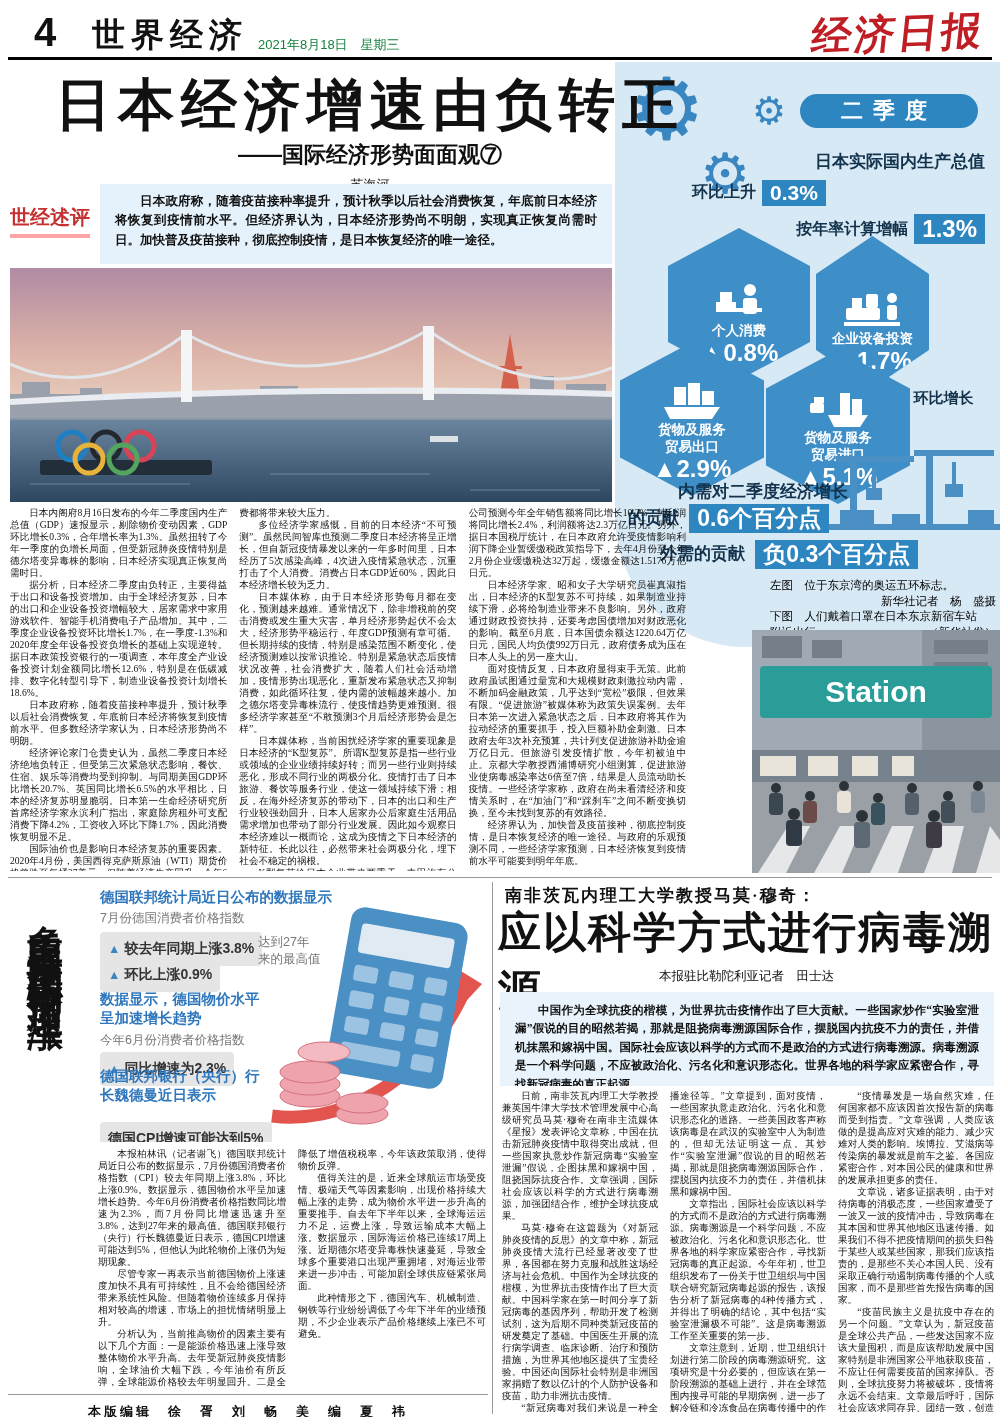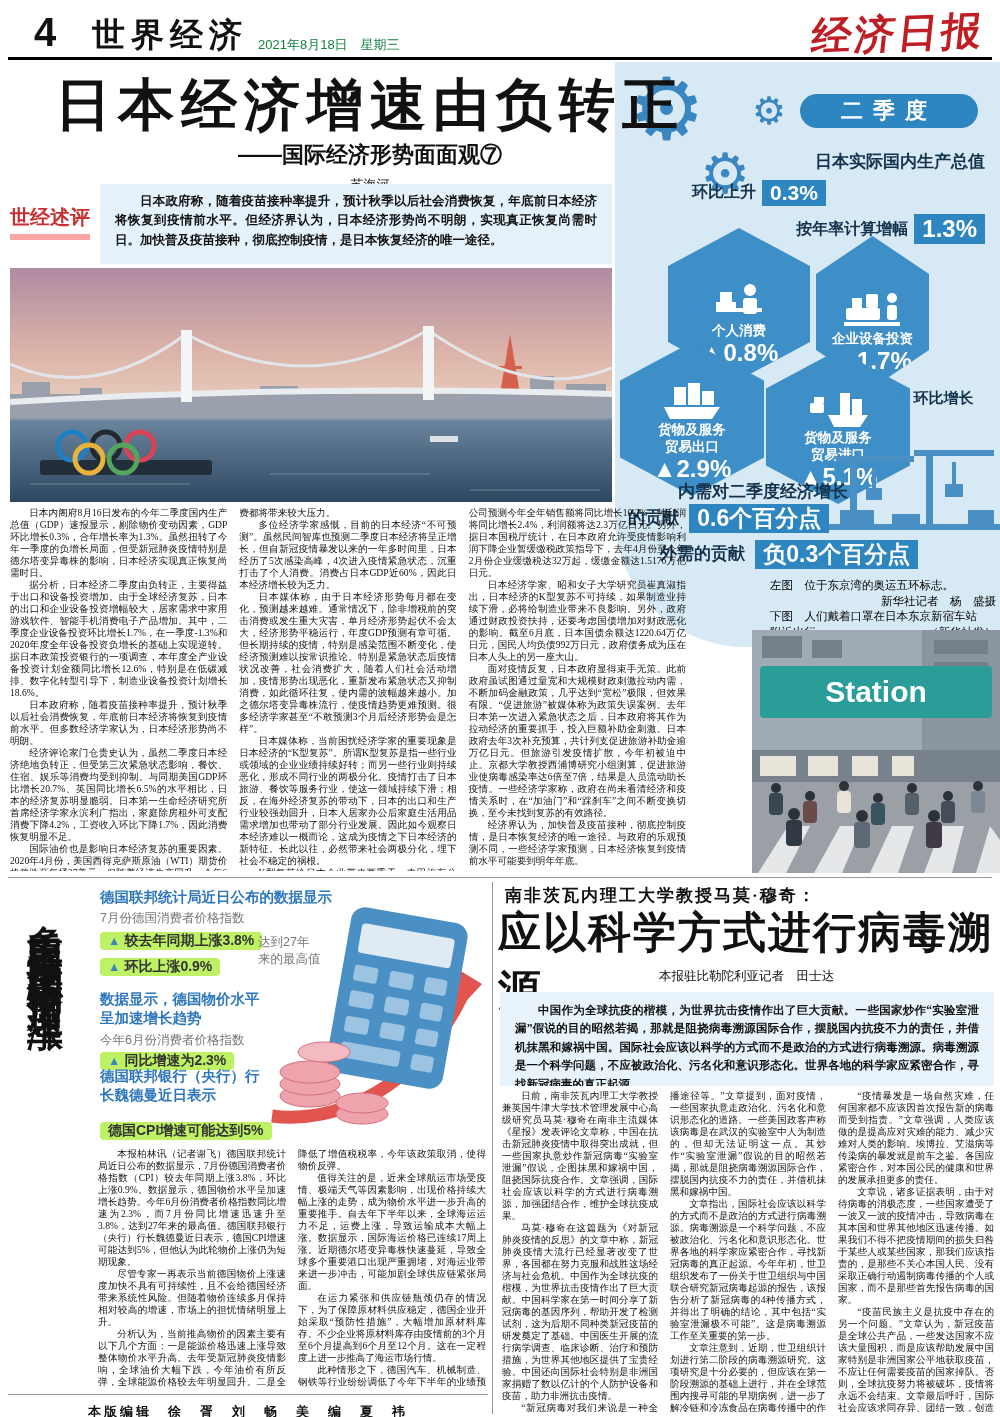--- a/index.html
+++ b/index.html
@@ -14,21 +14,21 @@
   .hdate{left:258px;top:36px;font-size:13px;color:#15803d;font-family:"Liberation Sans",sans-serif}
   .masthead{right:16px;top:6px;font-size:40px;font-weight:900;color:#bf1e24;
             font-family:"Liberation Serif",serif;transform:skewX(-8deg) rotate(-2deg);letter-spacing:3px}
   
   .h1{left:40px;top:68px;width:660px;text-align:center;font-size:56px;font-weight:900;
       letter-spacing:7px;font-family:"Liberation Sans",sans-serif}
   .h1sub{left:40px;top:140px;width:660px;text-align:center;font-size:22px;font-weight:700;
          font-family:"Liberation Sans",sans-serif}
   .h1auth{left:40px;top:176px;width:660px;text-align:center;font-size:13px}
   .collabel{left:10px;top:204px;font-size:20px;font-weight:900;color:#c53030;
-            border-bottom:6px solid #fca5a5;padding-bottom:3px;font-family:"Liberation Sans",sans-serif}
+            border-bottom:4px solid #fca5a5;padding-bottom:3px;font-family:"Liberation Sans",sans-serif}
   .introbox{left:100px;top:184px;width:482px;height:64px;background:#e6f2fb;
             padding:8px 15px;font-size:12.5px;line-height:1.55;font-weight:700;
             text-align:justify;text-indent:2em;overflow:hidden}
   
   .photo1{left:10px;top:268px;width:602px;height:234px;overflow:hidden}
   .photo2{left:752px;top:630px;width:248px;height:243px;overflow:hidden}
   
   .cols{display:flex;gap:12px;overflow:hidden}
   .col{flex:1;overflow:hidden;text-align:justify}
   .col p{margin:0;text-indent:2em}
@@ -60,21 +60,21 @@
   .caps .sp{display:flex;justify-content:space-between}
   
   .vrule{left:492px;top:882px;width:1px;height:532px;background:#999}
   .hrule{left:8px;top:877px;width:984px;height:1px;background:#999}
   .gh{left:20px;top:896px;height:510px;writing-mode:vertical-rl;font-size:36px;font-weight:900;
       letter-spacing:7px;font-family:"Liberation Sans",sans-serif}
   .ginfo{left:98px;top:886px;width:388px;height:256px;overflow:hidden}
   .g-h{position:absolute;color:#2f77bd;font-weight:900;font-size:14.5px;line-height:1.3;
        font-family:"Liberation Sans",sans-serif}
   .g-s{position:absolute;color:#777;font-size:12.5px;font-family:"Liberation Sans",sans-serif}
-  .chip{position:absolute;background:#bef264;border-radius:4px;padding:0 8px;font-size:12.5px;
+  .chip{position:absolute;background:#e5e5e5;border-radius:4px;padding:8px 8px;font-size:12.5px;
         color:#444;font-family:"Liberation Sans",sans-serif;white-space:nowrap}
   .chip .tri{color:#3a86c0;margin-right:4px}
   .chip b{font-size:14px;color:#333}
   .gbody{left:98px;top:1148px;width:388px;height:240px;font-size:9.6px;line-height:1.25}
   .editors{left:8px;top:1394px;width:480px;border-top:1px solid #999;padding-top:8px;
            text-align:center;font-size:13px;font-weight:700;letter-spacing:3px}
   
   .vkick{left:505px;top:884px;font-size:17px;font-weight:700;letter-spacing:2px}
   .vh1{left:498px;top:904px;width:497px;text-align:left;font-size:43px;font-weight:900;
        letter-spacing:2px;font-family:"Liberation Serif",serif}
@@ -390,21 +390,20 @@
 
   <div class="abs cols gbody">
     <div class="col">
         <p>本报柏林讯（记者谢飞）德国联邦统计局近日公布的数据显示，7月份德国消费者价格指数（CPI）较去年同期上涨3.8%，环比上涨0.9%。数据显示，德国物价水平呈加速增长趋势。今年6月份消费者价格指数同比增速为2.3%，而7月份同比增速迅速升至3.8%，达到27年来的最高值。德国联邦银行（央行）行长魏德曼近日表示，德国CPI增速可能达到5%，但他认为此轮物价上涨仍为短期现象。</p>
         <p>尽管专家一再表示当前德国物价上涨速度加快不具有可持续性，且不会给德国经济带来系统性风险。但随着物价连续多月保持相对较高的增速，市场上的担忧情绪明显上升。</p>
         <p>分析认为，当前推高物价的因素主要有以下几个方面：一是能源价格迅速上涨导致整体物价水平升高。去年受新冠肺炎疫情影响，全球油价大幅下跌，今年油价有所反弹，全球能源价格较去年明显回升。二是全球供应链瓶颈仍然存在，导致原材料和零部件等产品价格在高位运行，致使企业生产成本不断升高。三是德国为应对疫情曾临时</p>
       </div>
     <div class="col cont">
         <p>降低了增值税税率，今年该政策取消，使得物价反弹。</p>
         <p>值得关注的是，近来全球航运市场受疫情、极端天气等因素影响，出现价格持续大幅上涨的走势，成为物价水平进一步升高的重要推手。自去年下半年以来，全球海运运力不足，运费上涨，导致运输成本大幅上涨。数据显示，国际海运价格已连续17周上涨。近期德尔塔变异毒株快速蔓延，导致全球多个重要港口出现严重拥堵，对海运业带来进一步冲击，可能加剧全球供应链紧张局面。</p>
-        <p>在运力紧张和供应链瓶颈仍存的情况下，为了保障原材料供应稳定，德国企业开始采取“预防性措施”，大幅增加原材料库存。不少企业将原材料库存由疫情前的3个月至6个月提高到6个月至12个月。这在一定程度上进一步推高了海运市场行情。</p>
         <p>此种情形之下，德国汽车、机械制造、钢铁等行业纷纷调低了今年下半年的业绩预期，不少企业表示产品价格继续上涨已不可避免。</p>
       </div>
   </div>
 
   <div class="abs editors">本版编辑　徐　胥　刘　畅　美　编　夏　祎</div>
 
   <div class="abs vkick">南非茨瓦内理工大学教授马莫·穆奇：</div>
   <div class="abs vh1">应以科学方式进行病毒溯源</div>
   <div class="abs vintro">中国作为全球抗疫的楷模，为世界抗击疫情作出了巨大贡献。一些国家炒作“实验室泄漏”假说的目的昭然若揭，那就是阻挠病毒溯源国际合作，摆脱国内抗疫不力的责任，并借机抹黑和嫁祸中国。国际社会应该以科学的方式而不是政治的方式进行病毒溯源。病毒溯源是一个科学问题，不应被政治化、污名化和意识形态化。世界各地的科学家应紧密合作，寻找新冠病毒的真正起源。</div>
   <div class="abs vby">本报驻比勒陀利亚记者　田士达</div>

